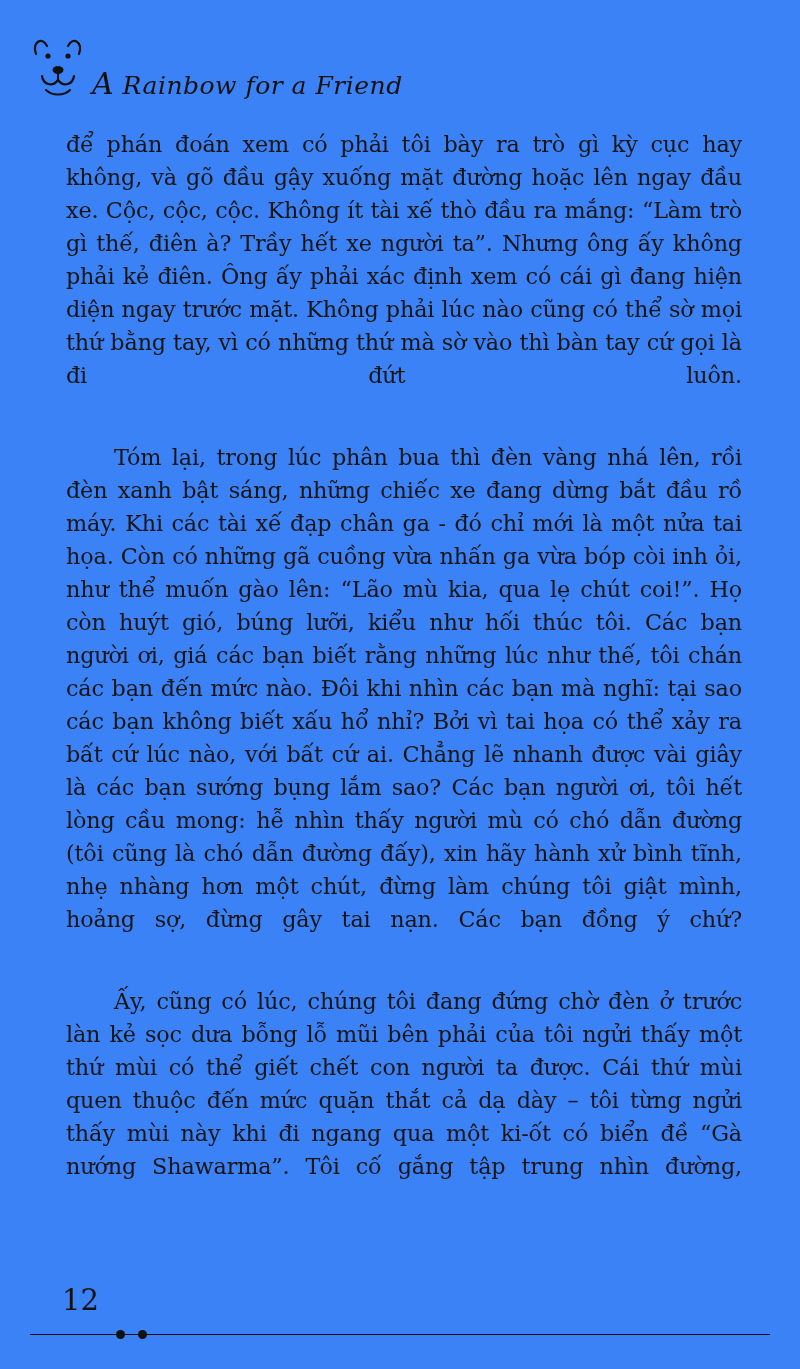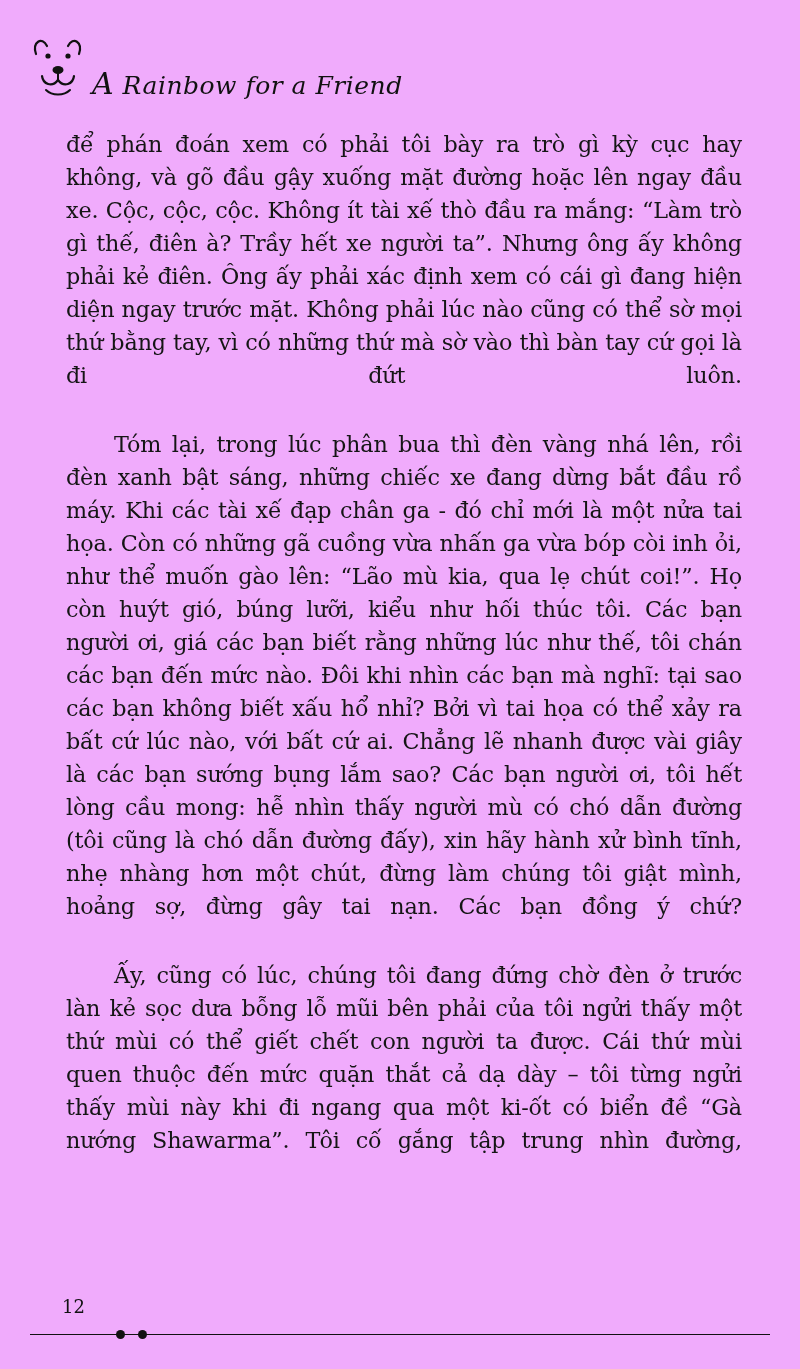--- a/index.html
+++ b/index.html
@@ -12,21 +12,21 @@
     height: 1369px;
     position: relative;
     font-family: "Liberation Serif", serif;
     color: #1a1a1a;
     overflow: hidden;
   }
 
   .page {
     position: absolute;
     inset: 0;
-    background: #f0abfc;
+    background: #3b82f6;
   }
 
   
   .header {
     position: absolute;
     top: 30px;
     left: 0;
     width: 800px;
     height: 72px;
   }
@@ -66,21 +66,21 @@
     font-family: "DejaVu Serif", serif;
     font-size: 22.3px;
     line-height: 33px;
     text-align: justify;
     text-justify: inter-word;
     margin: 0 0 0 0;
     color: #151515;
     letter-spacing: -0.15px;
   }
   .para + .para {
-    margin-top: 3px;
+    margin-top: 16px;
   }
   .para.indent {
     text-indent: 48px;
   }
   
   .para::after {
     content: "";
     display: inline-block;
     width: 100%;
   }
@@ -92,21 +92,21 @@
     bottom: 0;
     width: 800px;
     height: 110px;
   }
 
   .page-number {
     position: absolute;
     left: 62px;
     bottom: 52px;
     font-family: "DejaVu Serif", serif;
-    font-size: 18px;
+    font-size: 29px;
     color: #111;
   }
 
   .rule {
     position: absolute;
     left: 30px;
     bottom: 34px;
     width: 740px;
     height: 2px;
   }

